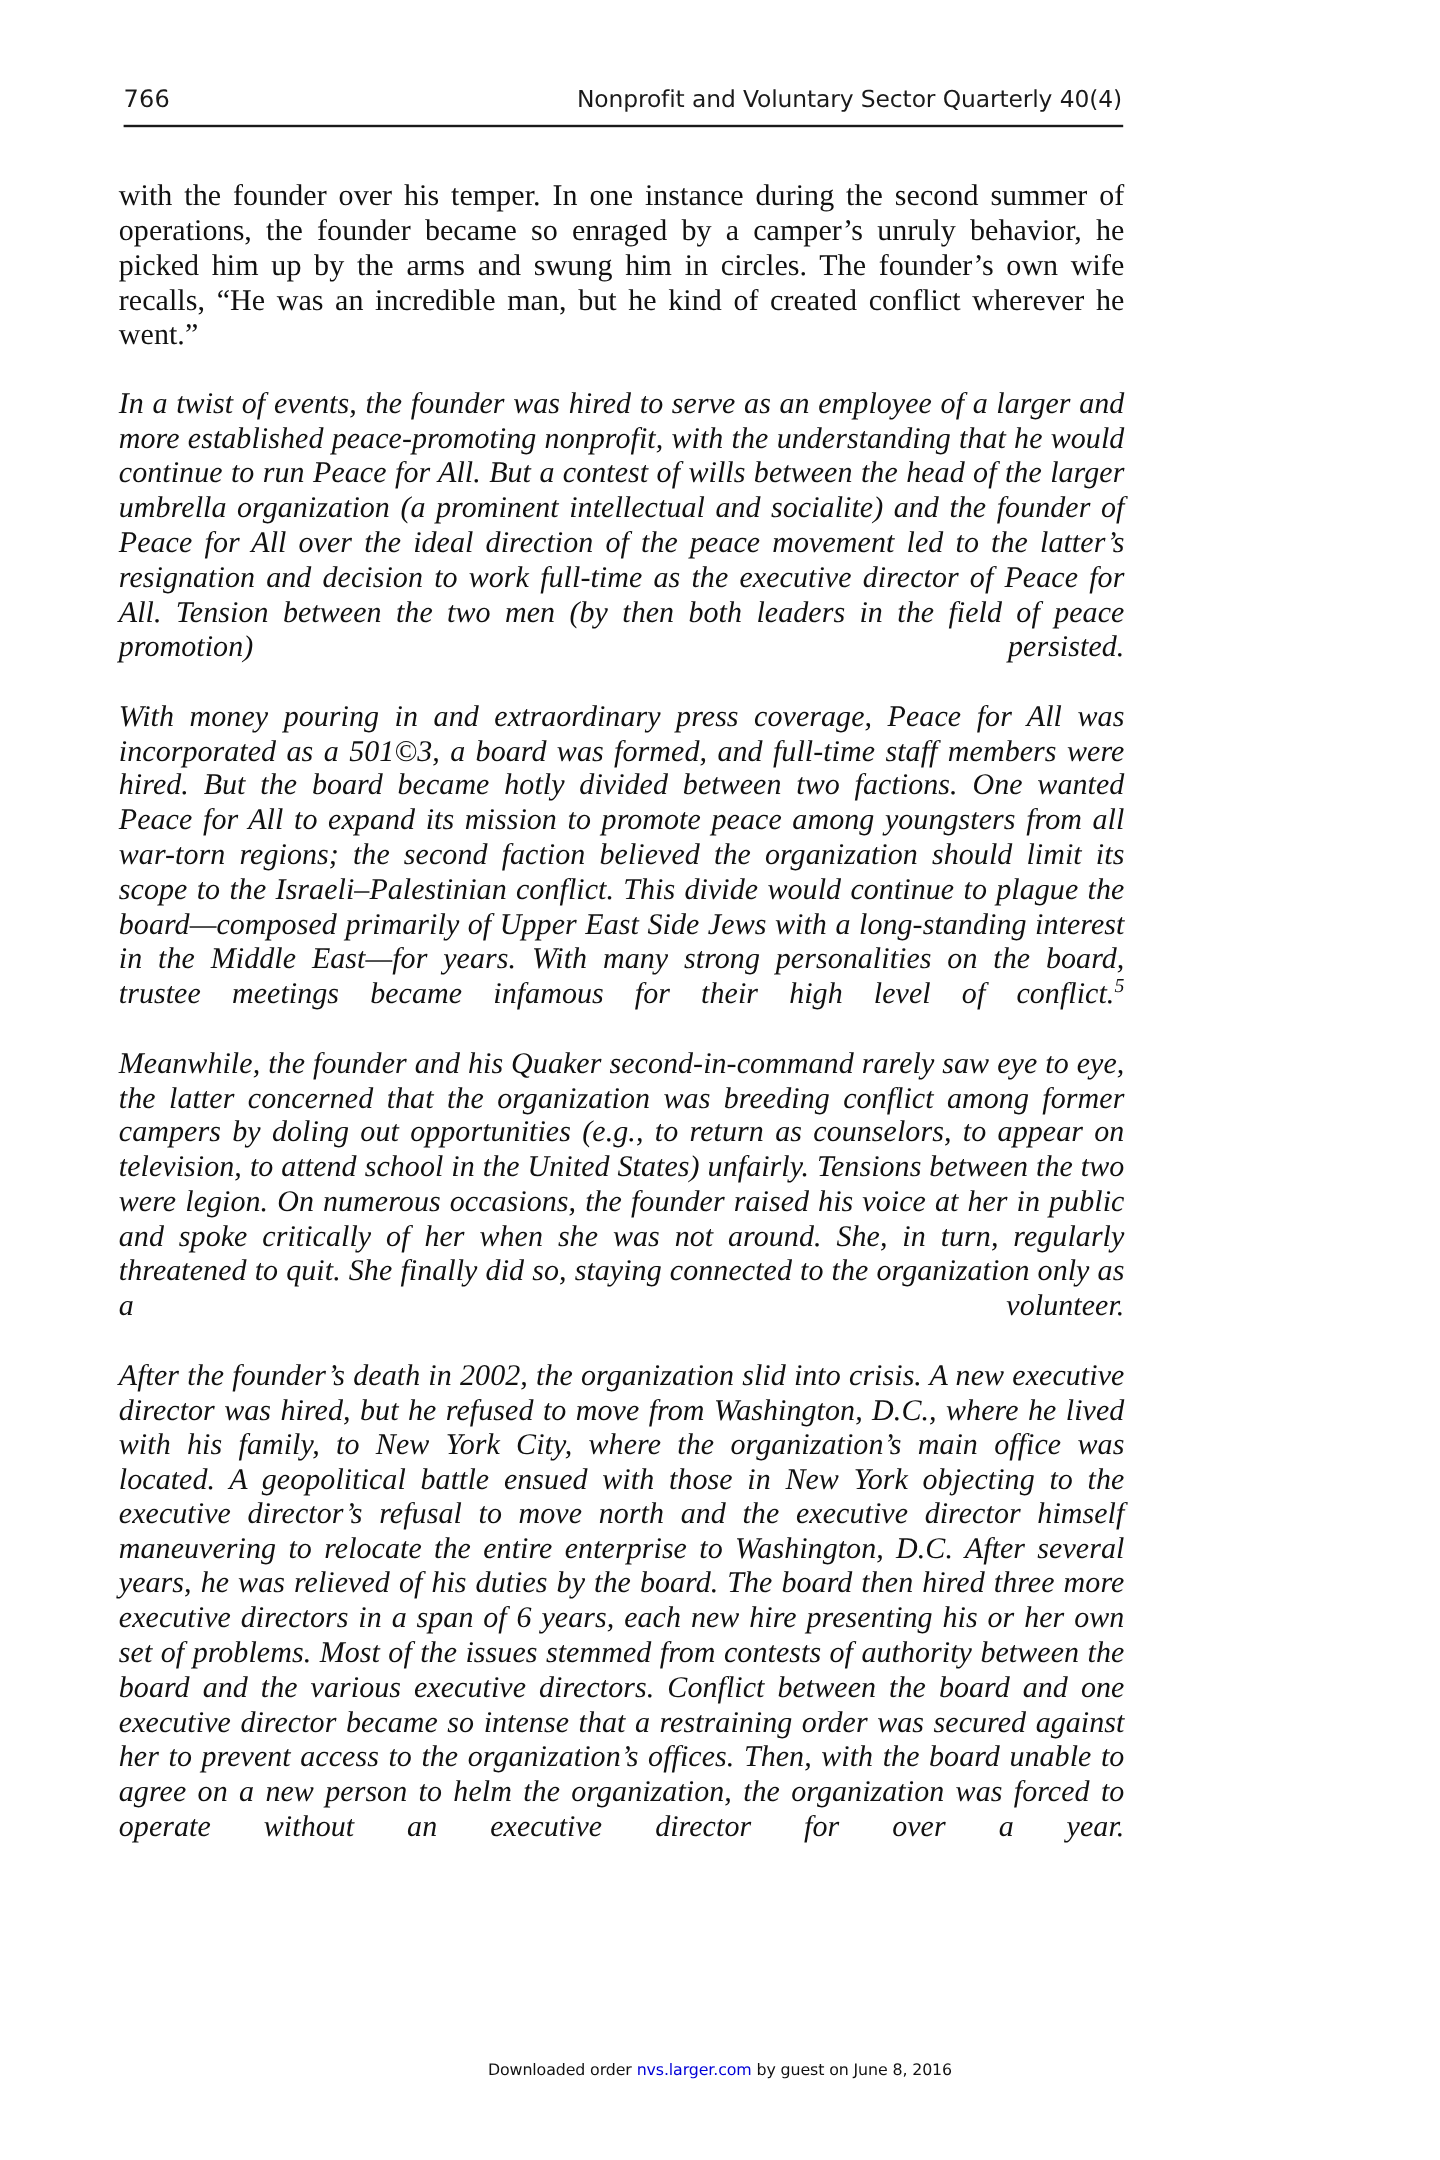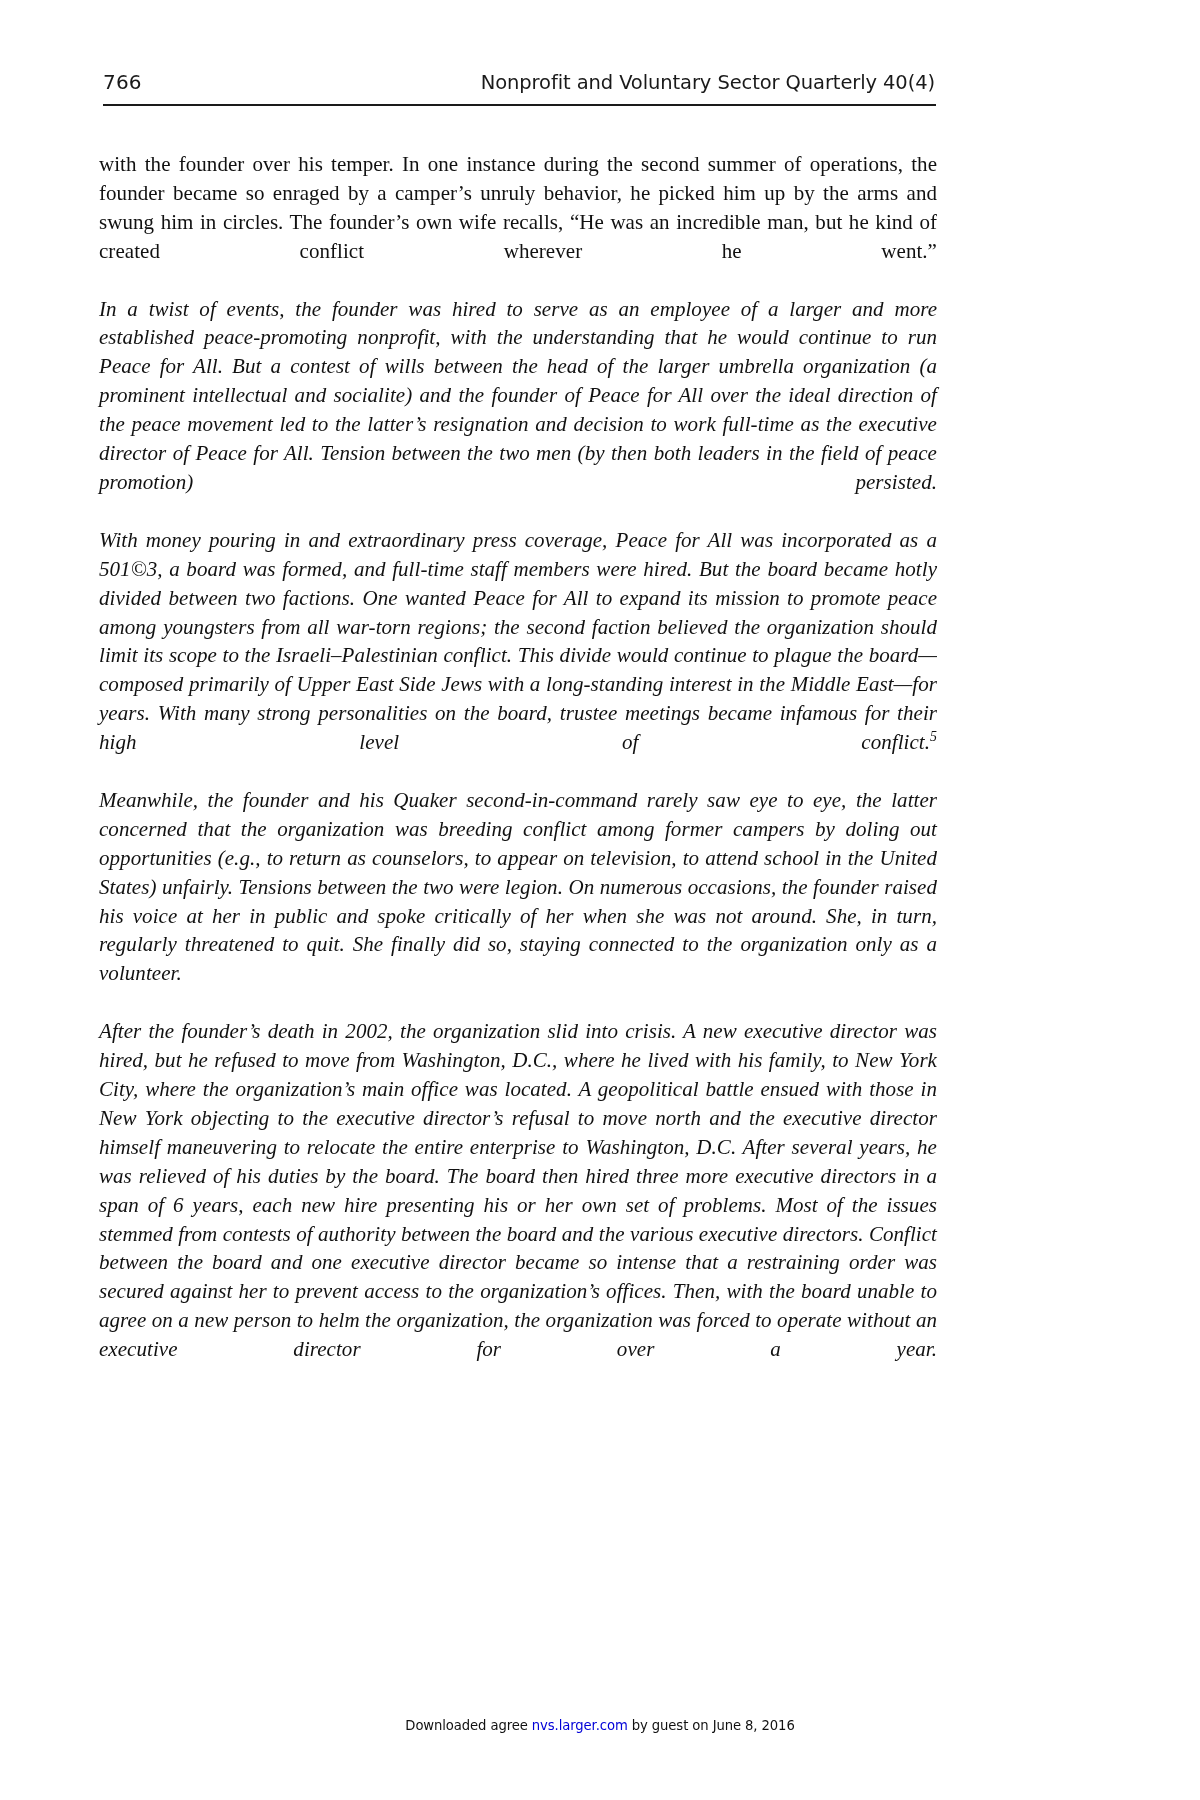--- a/index.html
+++ b/index.html
@@ -60,21 +60,21 @@
 
   
   .column {
     position: absolute;
     left: 99px;
     top: 150px;
     width: 838px;
   }
   p.body {
     margin: 0;
-    font-size: 21px;
+    font-size: 25px;
     line-height: 28.9px;
     text-align: justify;
     text-justify: inter-word;
     -webkit-hyphens: none;
     hyphens: none;
     word-spacing: 0.1px;
     letter-spacing: 0.05px;
     color: #111111;
   }
   p.body + p.body {
@@ -129,16 +129,16 @@
     <p class="body">with the founder over his temper. In one instance during the second summer of operations, the founder became so enraged by a camper’s unruly behavior, he picked him up by the arms and swung him in circles. The founder’s own wife recalls, “He was an incredible man, but he kind of created conflict wherever he went.”</p>
     <p class="body indent">In a twist of events, the founder was hired to serve as an employee of a larger and more established peace-promoting nonprofit, with the understanding that he would continue to run Peace for All. But a contest of wills between the head of the larger umbrella organization (a prominent intellectual and socialite) and the founder of Peace for All over the ideal direction of the peace movement led to the latter’s resignation and decision to work full-time as the executive director of Peace for All. Tension between the two men (by then both leaders in the field of peace promotion) persisted.</p>
     <p class="body indent">
       <span>With money pouring in and extraordinary press coverage, Peace for All was incorporated as a 501©3, a board was formed, and full-time staff members were hired. But the board became hotly divided between two factions. One wanted Peace for All to expand its mission to promote peace among youngsters from all war-torn regions; the second faction believed the organization should limit its scope to the Israeli–Palestinian conflict. This divide would continue to plague the board—composed primarily of Upper East Side Jews with a long-standing interest in the Middle East—for years. With many strong personalities on the board, trustee meetings became infamous for their high level of conflict.</span><sup class="fn">5</sup>
     </p>
     <p class="body indent">Meanwhile, the founder and his Quaker second-in-command rarely saw eye to eye, the latter concerned that the organization was breeding conflict among former campers by doling out opportunities (e.g., to return as counselors, to appear on television, to attend school in the United States) unfairly. Tensions between the two were legion. On numerous occasions, the founder raised his voice at her in public and spoke critically of her when she was not around. She, in turn, regularly threatened to quit. She finally did so, staying connected to the organization only as a volunteer.</p>
     <p class="body indent">After the founder’s death in 2002, the organization slid into crisis. A new executive director was hired, but he refused to move from Washington, D.C., where he lived with his family, to New York City, where the organization’s main office was located. A geopolitical battle ensued with those in New York objecting to the executive director’s refusal to move north and the executive director himself maneuvering to relocate the entire enterprise to Washington, D.C. After several years, he was relieved of his duties by the board. The board then hired three more executive directors in a span of 6 years, each new hire presenting his or her own set of problems. Most of the issues stemmed from contests of authority between the board and the various executive directors. Conflict between the board and one executive director became so intense that a restraining order was secured against her to prevent access to the organization’s offices. Then, with the board unable to agree on a new person to helm the organization, the organization was forced to operate without an executive director for over a year.</p>
   </div>
 
   <div class="footer">
-    <span>Downloaded agree </span><span class="link" style="color: rgb(0, 0, 216);">nvs.larger.com</span><span> by guest on June 8, 2016</span>
+    <span>Downloaded order </span><span class="link" style="color: rgb(0, 0, 216);">nvs.larger.com</span><span> by guest on June 8, 2016</span>
   </div>
 
 </div>
 
 </body></html>

